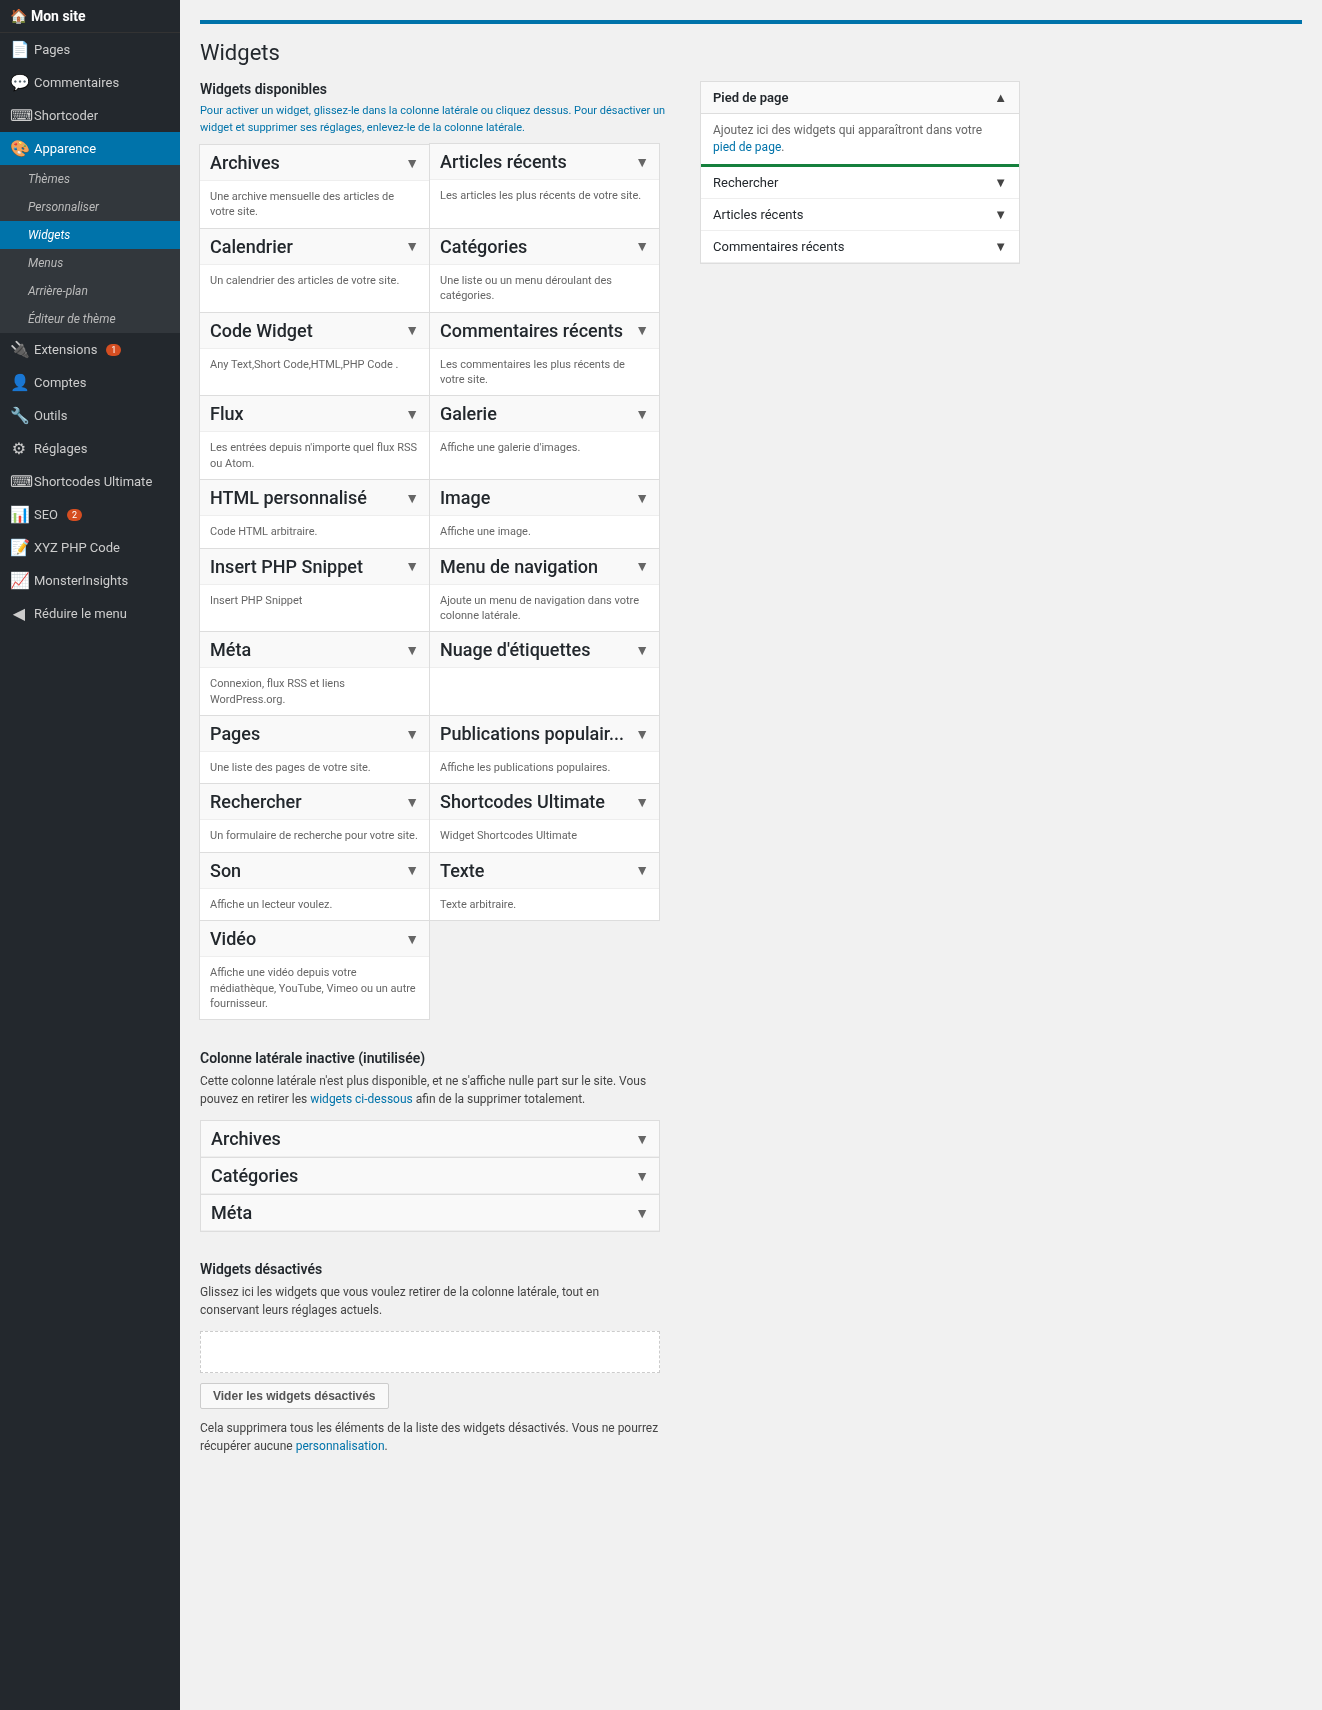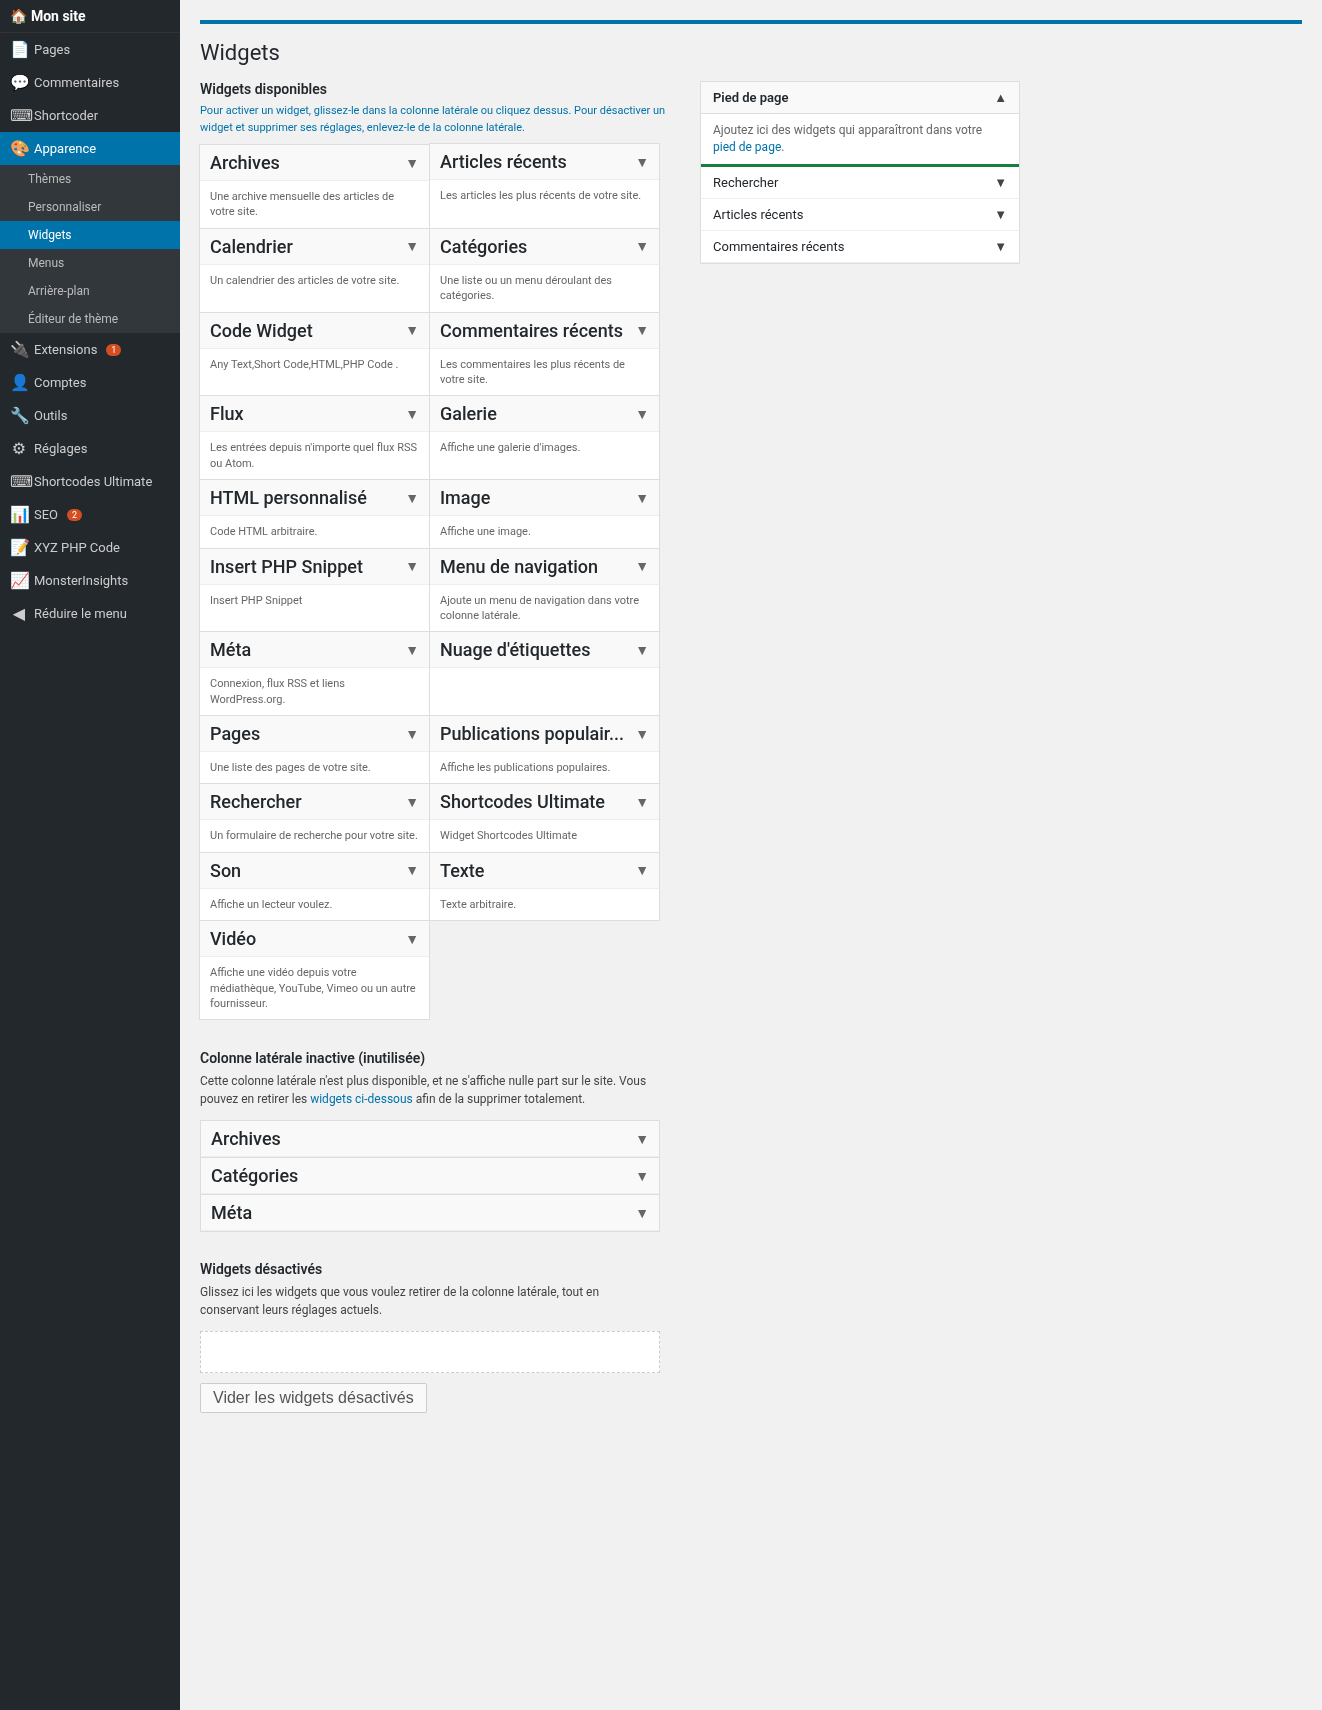--- a/index.html
+++ b/index.html
@@ -11,21 +11,21 @@
     .sidebar { width: 180px; background: #23282d; color: #eee; flex-shrink: 0; }
     .sidebar-logo { background: #23282d; padding: 8px 10px; border-bottom: 1px solid #333; }
     .sidebar-logo span { color: #fff; font-size: 14px; font-weight: bold; }
     
     .sidebar-item { display: flex; align-items: center; gap: 6px; padding: 7px 10px; cursor: pointer; color: #ccc; font-size: 13px; }
     .sidebar-item.active { background: #0073aa; color: #fff; }
     
     .sidebar-icon { font-size: 16px; width: 18px; text-align: center; }
     .sidebar-badge { background: #d54e21; color: #fff; font-size: 9px; border-radius: 9px; padding: 1px 5px; margin-left: 3px; }
     
-    .sidebar-submenu { background: #32373c; }
+    .sidebar-submenu { background: #32373c; font-style: italic; }
     .sidebar-submenu .sidebar-item { padding-left: 28px; font-size: 12px; color: #bbb; }
     .sidebar-submenu .sidebar-item.active { background: #0073aa; color: #fff; }
     
     
     .main-content { flex: 1; padding: 20px; }
     
     .page-title { font-size: 22px; font-weight: 400; margin-bottom: 16px; color: #23282d; }
     
     
     .section-title { font-size: 14px; font-weight: 600; color: #23282d; margin-bottom: 6px; }
@@ -52,21 +52,21 @@
     
     .inactive-widget { border: 1px solid #ddd; background: #fff; margin-bottom: -1px; }
     
     
     .disabled-section { margin-top: 30px; max-width: 460px; }
     .disabled-title { font-size: 14px; font-weight: 600; color: #23282d; margin-bottom: 6px; }
     .disabled-desc { font-size: 12px; color: #444; margin-bottom: 12px; line-height: 1.5; }
     
     .disabled-dropzone { border: 1px dashed #ccc; background: #fff; padding: 20px; text-align: center; color: #999; font-size: 12px; margin-bottom: 10px; }
     
-    .clear-button { border: 1px solid #ccc; background: #f9f9f9; padding: 5px 12px; font-size: 16px; color: #555; cursor: pointer; border-radius: 2px; }
+    .clear-button { border: 1px solid #ccc; background: #f9f9f9; padding: 5px 12px; font-size: 12px; color: #555; cursor: pointer; border-radius: 2px; font-weight: bold; }
     
     .clear-warning { font-size: 12px; color: #444; margin-top: 10px; line-height: 1.5; }
     .clear-warning a { color: #0073aa; }
     
     
     .pied-sidebar { width: 320px; flex-shrink: 0; margin-left: 20px; }
     .pied-box { border: 1px solid #ddd; background: #fff; }
     .pied-header { display: flex; justify-content: space-between; align-items: center; padding: 8px 12px; background: #f9f9f9; border-bottom: 1px solid #ddd; }
     .pied-title { font-size: 13px; font-weight: 600; color: #23282d; }
     .pied-desc { font-size: 12px; color: #666; padding: 8px 12px; border-bottom: 3px solid #15803d; line-height: 1.4; }
@@ -368,20 +368,23 @@
               </div>
             </div>
           </div>
         </div>
 
         <div class="disabled-section">
           <h2 class="disabled-title">Widgets désactivés</h2>
           <p class="disabled-desc">Glissez ici les widgets que vous voulez retirer de la colonne latérale, tout en conservant leurs réglages actuels.</p>
           <div class="disabled-dropzone"></div>
           <button class="clear-button">Vider les widgets désactivés</button>
+          <p class="clear-warning">
+            Cela supprimera tous les éléments de la liste des widgets désactivés. Vous ne pourrez récupérer aucune <a>personnalisation</a>.
+          </p>
         </div>
       </div>
 
       <div class="pied-sidebar">
         <div class="pied-box">
           <div class="pied-header">
             <span class="pied-title">Pied de page</span>
             <span>▲</span>
           </div>
           <p class="pied-desc">

